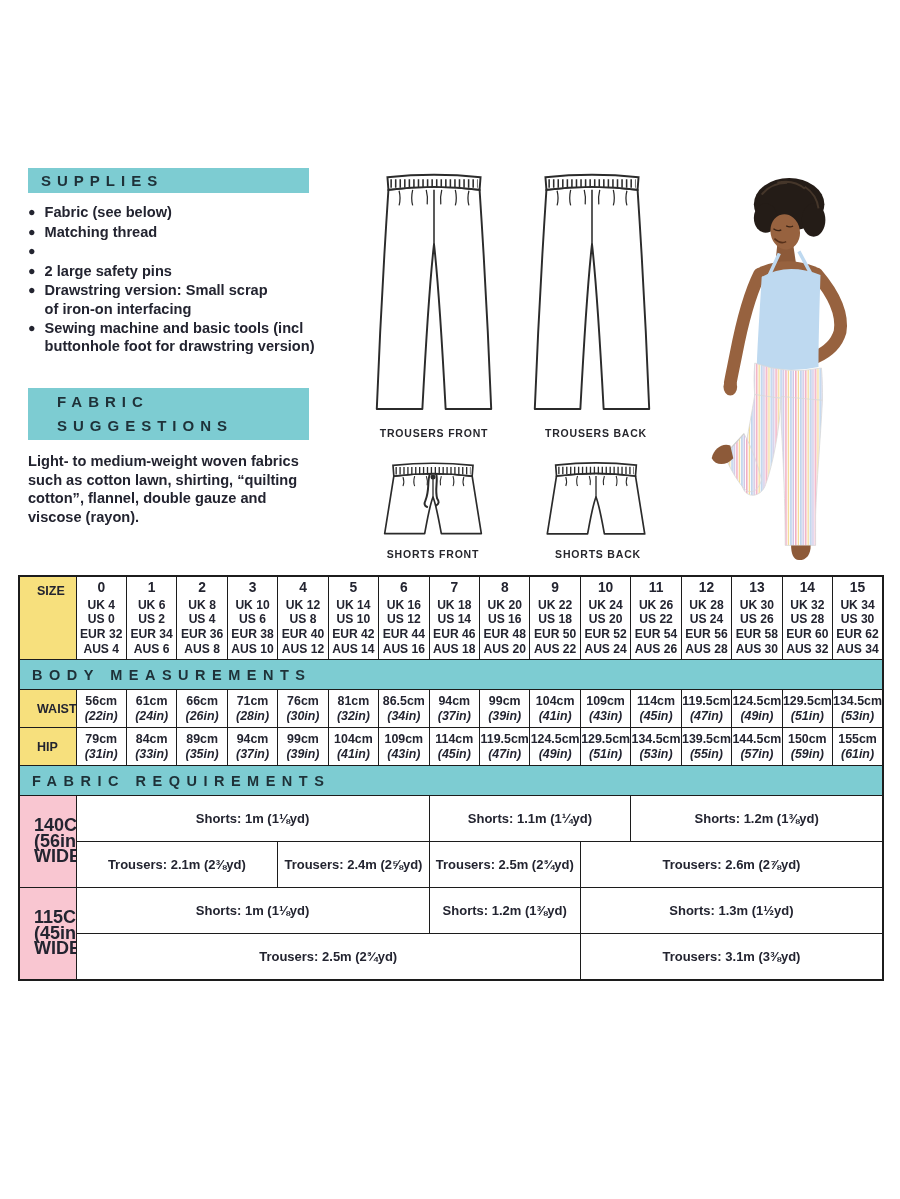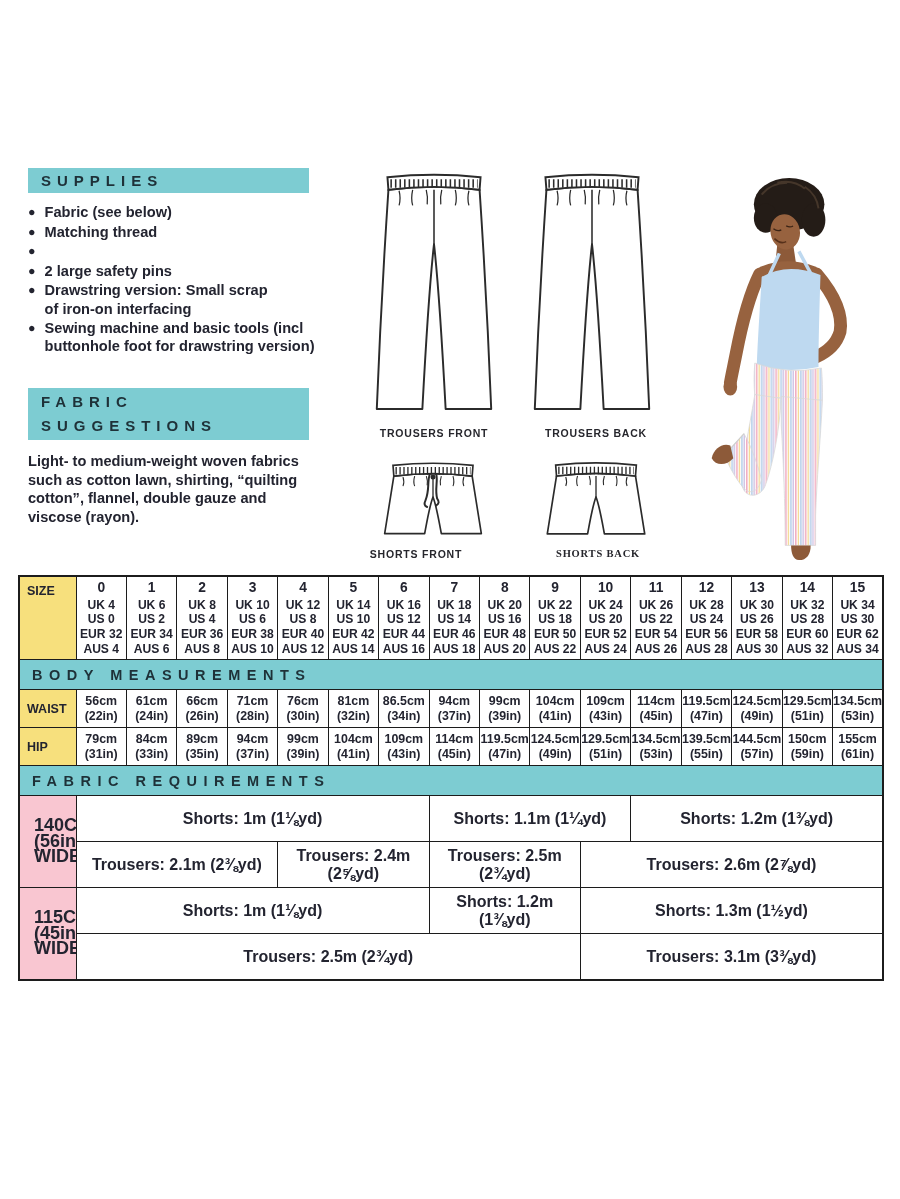--- a/index.html
+++ b/index.html
@@ -20,40 +20,40 @@
   .fs-body{position:absolute;left:28px;top:452px;width:310px;font-size:14.6px;font-weight:bold;line-height:18.7px;}
   
   .draw{position:absolute;}
   .trousers-front{left:370px;top:167px;width:128px;height:257px;}
   .trousers-back{left:528px;top:167px;width:128px;height:257px;}
   .shorts-front{left:378px;top:460px;width:110px;height:84px;}
   .shorts-back{left:540px;top:460px;width:112px;height:84px;}
   .draw-label{position:absolute;font-size:10.5px;font-weight:bold;letter-spacing:0.8px;text-align:center;color:#26262c;}
   .lbl-tf{left:354px;top:427px;width:160px;}
   .lbl-tb{left:516px;top:427px;width:160px;}
-  .lbl-sf{left:336px;top:548px;width:160px;}
-  .lbl-sb{left:518px;top:548px;width:160px;font-family:Liberation Serif, serif;}
+  .lbl-sf{left:353px;top:548px;width:160px;}
+  .lbl-sb{left:518px;top:548px;width:160px;}
   .model{position:absolute;left:697px;top:172px;width:196px;height:394px;}
   
   .size-table{position:absolute;left:18px;top:575px;width:866px;border-collapse:collapse;table-layout:fixed;
               border:2.5px solid #1c1c1c;}
   .size-table td{border:1.5px solid #1c1c1c;padding:0;overflow:hidden;}
   td.tband{height:29px;background:var(--teal,#7dccd2);font-weight:bold;letter-spacing:6.5px;
            font-size:14.5px;padding-left:12px;color:var(--band-ink,#1e3138);text-align:left;}
   td.ylw{background:var(--yellow,#f7e07d);}
   td.pink{background:var(--pink,#f9c6d1);}
-  td.lbl{font-weight:bold;font-size:12.5px;padding-left:7px;text-align:left;}
+  td.lbl{font-weight:bold;font-size:12.5px;padding-left:17px;text-align:left;}
   td.size-hdr{vertical-align:top;padding-top:7px;}
   td.size-cell{height:82px;text-align:center;vertical-align:middle;font-weight:bold;}
   td.size-cell .num{font-size:13.8px;line-height:16px;margin-bottom:2px;}
   td.size-cell .ln{font-size:12.1px;line-height:14.6px;}
   td.meas-cell{height:37px;text-align:center;font-weight:bold;}
   td.meas-cell .cm{font-size:12.4px;line-height:15px;}
-  td.meas-cell .in{font-size:12.4px;line-height:15px;}
-  td.fab{height:45px;text-align:center;font-weight:bold;font-size:16px;}
+  td.meas-cell .in{font-size:12.4px;line-height:15px;font-style:italic;}
+  td.fab{height:45px;text-align:center;font-weight:bold;font-size:13px;}
   td.widelbl{text-align:right;padding:0 14px;font-weight:bold;font-size:18px;line-height:15.5px;white-space:pre-line;}
 </style>
 </head>
 <body>
 
 <div class="page">
 
   <div class="band supplies-band">
     <span class="band-text">SUPPLIES</span>
   </div>
@@ -79,21 +79,21 @@
 of iron-on interfacing</span>
       </div>
       <div class="supply-item">
         <span class="bullet">●</span>
         <span class="supply-text">Sewing machine and basic tools (incl
 buttonhole foot for drawstring version)</span>
       </div>
     </div>
 
   <div class="band fs-band">
-    <span class="band-text pre" style="line-height:24px;">FABRIC
+    <span class="band-text pre" style="line-height:24px;margin-left:16px;">FABRIC
 SUGGESTIONS</span>
   </div>
   <div class="fs-body pre">Light- to medium-weight woven fabrics
 such as cotton lawn, shirting, “quilting
 cotton”, flannel, double gauze and
 viscose (rayon).</div>
 
   <svg class="draw trousers-front" viewBox="0 0 132 258">
     <path d="M19,20 C15,80 10,170 7,246 L54,246 C57,190 61,120 66,76 C71,120 75,190 78,246 L125,246 C122,170 117,80 113,20 Q66,14 19,20 Z" fill="#ffffff" stroke="#2b2b2b" stroke-width="2" stroke-linejoin="round"></path>
     <path d="M66,20 L66,76" stroke="#2b2b2b" stroke-width="1.6" fill="none"></path>

